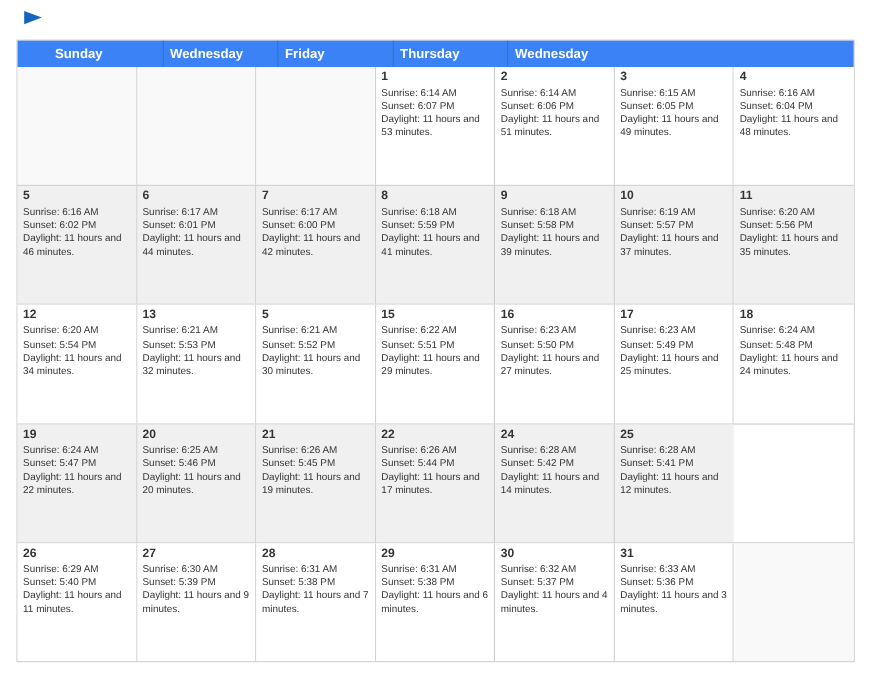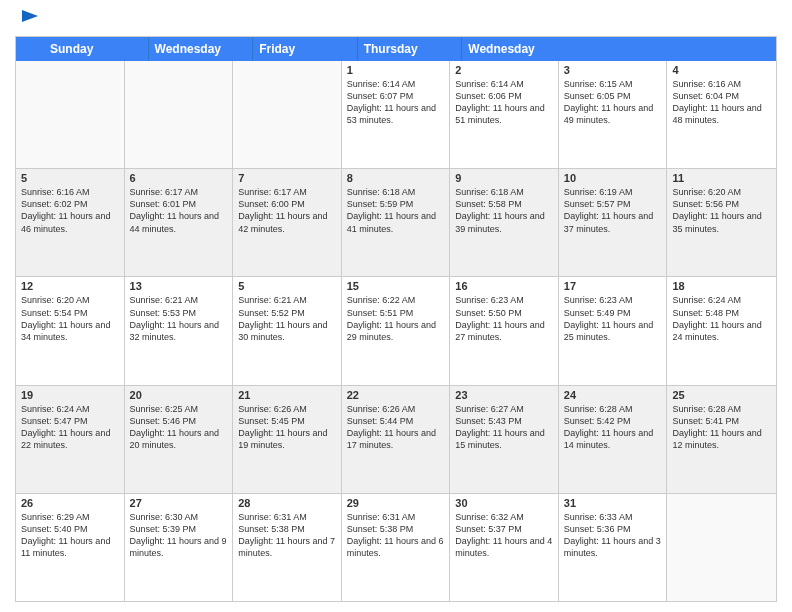--- a/index.html
+++ b/index.html
@@ -226,24 +226,20 @@
           </div>
           <div class="cal-cell shaded">
             <div class="day-num">21</div>
             <div class="cell-text">Sunrise: 6:26 AM<br>Sunset: 5:45 PM<br>Daylight: 11 hours and 19 minutes.</div>
           </div>
           <div class="cal-cell shaded">
             <div class="day-num">22</div>
             <div class="cell-text">Sunrise: 6:26 AM<br>Sunset: 5:44 PM<br>Daylight: 11 hours and 17 minutes.</div>
           </div>
           <div class="cal-cell shaded">
-            <div class="day-num">23</div>
-            <div class="cell-text">Sunrise: 6:27 AM<br>Sunset: 5:43 PM<br>Daylight: 11 hours and 15 minutes.</div>
-          </div>
-          <div class="cal-cell shaded">
             <div class="day-num">24</div>
             <div class="cell-text">Sunrise: 6:28 AM<br>Sunset: 5:42 PM<br>Daylight: 11 hours and 14 minutes.</div>
           </div>
           <div class="cal-cell shaded">
             <div class="day-num">25</div>
             <div class="cell-text">Sunrise: 6:28 AM<br>Sunset: 5:41 PM<br>Daylight: 11 hours and 12 minutes.</div>
           </div>
         </div>
         <div class="cal-row">
           <div class="cal-cell">

